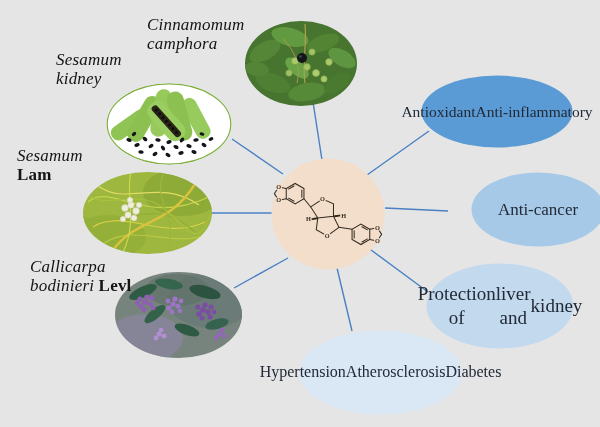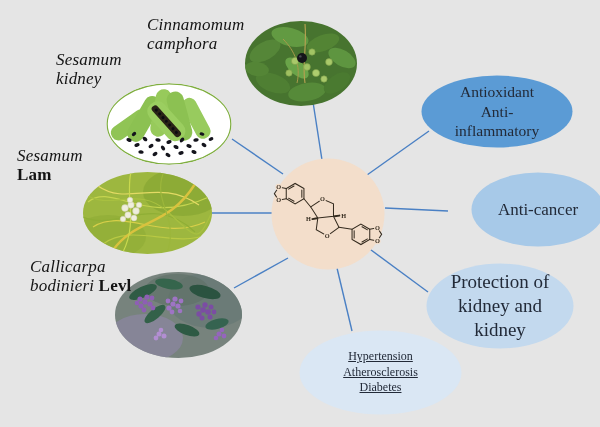--- a/index.html
+++ b/index.html
@@ -11,28 +11,28 @@
   .photo{position:absolute;z-index:3;}
   .photo svg{display:block;}
   .plant-label{
     position:absolute;z-index:4;color:#141414;font-size:17px;line-height:1.14;
     font-style:italic;letter-spacing:.2px;
   }
   .plant-label .rm{font-style:normal;font-weight:bold;}
   .bubble{position:absolute;z-index:3;}
   .bubble svg{position:absolute;left:0;top:0;}
   .bubble .txt{
-    position:absolute;left:0;top:0;right:0;bottom:0;display:flex;flex-direction:column;
+    position:absolute;left:0;top:0;right:0;bottom:0;display:flex;flex-direction:row;
     align-items:center;justify-content:center;text-align:center;
     color:#222a38;line-height:1.28;
   }
   .bubble-antioxidant .txt{font-size:15.5px;}
   .bubble-anticancer .txt{font-size:17px;}
   .bubble-liver .txt{font-size:19px;}
-  .bubble-hypertension .txt{font-size:12px;text-decoration:underline;}
+  .bubble-hypertension .txt{font-size:16px;}
   .center-node{position:absolute;left:271px;top:158px;width:114px;height:112px;z-index:2;}
   .center-node .bg{position:absolute;left:0;top:0;}
   .center-node .structure{position:absolute;left:2px;top:9px;}
 </style>
 </head>
 <body>
 
 <div id="canvas">
 
   <svg id="connectors" width="600" height="427">
@@ -265,21 +265,21 @@
       <div>Anti-cancer</div>
     </div>
   </div>
 
   <div class="bubble bubble-liver" style="left:426px;top:263px;width:148px;height:86px">
     <svg width="148" height="86" viewBox="0 0 148 86">
         <ellipse cx="74" cy="43" rx="73.5" ry="42.5" fill="#c3d9ee"></ellipse>
       </svg>
     <div class="txt">
       <div>Protection of</div>
-      <div>kidney and</div>
+      <div>liver and</div>
       <div>kidney</div>
     </div>
   </div>
 
   <div class="bubble bubble-hypertension" style="left:299px;top:330px;width:163px;height:85px">
     <svg width="163" height="85" viewBox="0 0 163 85">
         <ellipse cx="81.5" cy="42.5" rx="81" ry="42" fill="#dae7f4"></ellipse>
       </svg>
     <div class="txt">
       <div>Hypertension</div>

